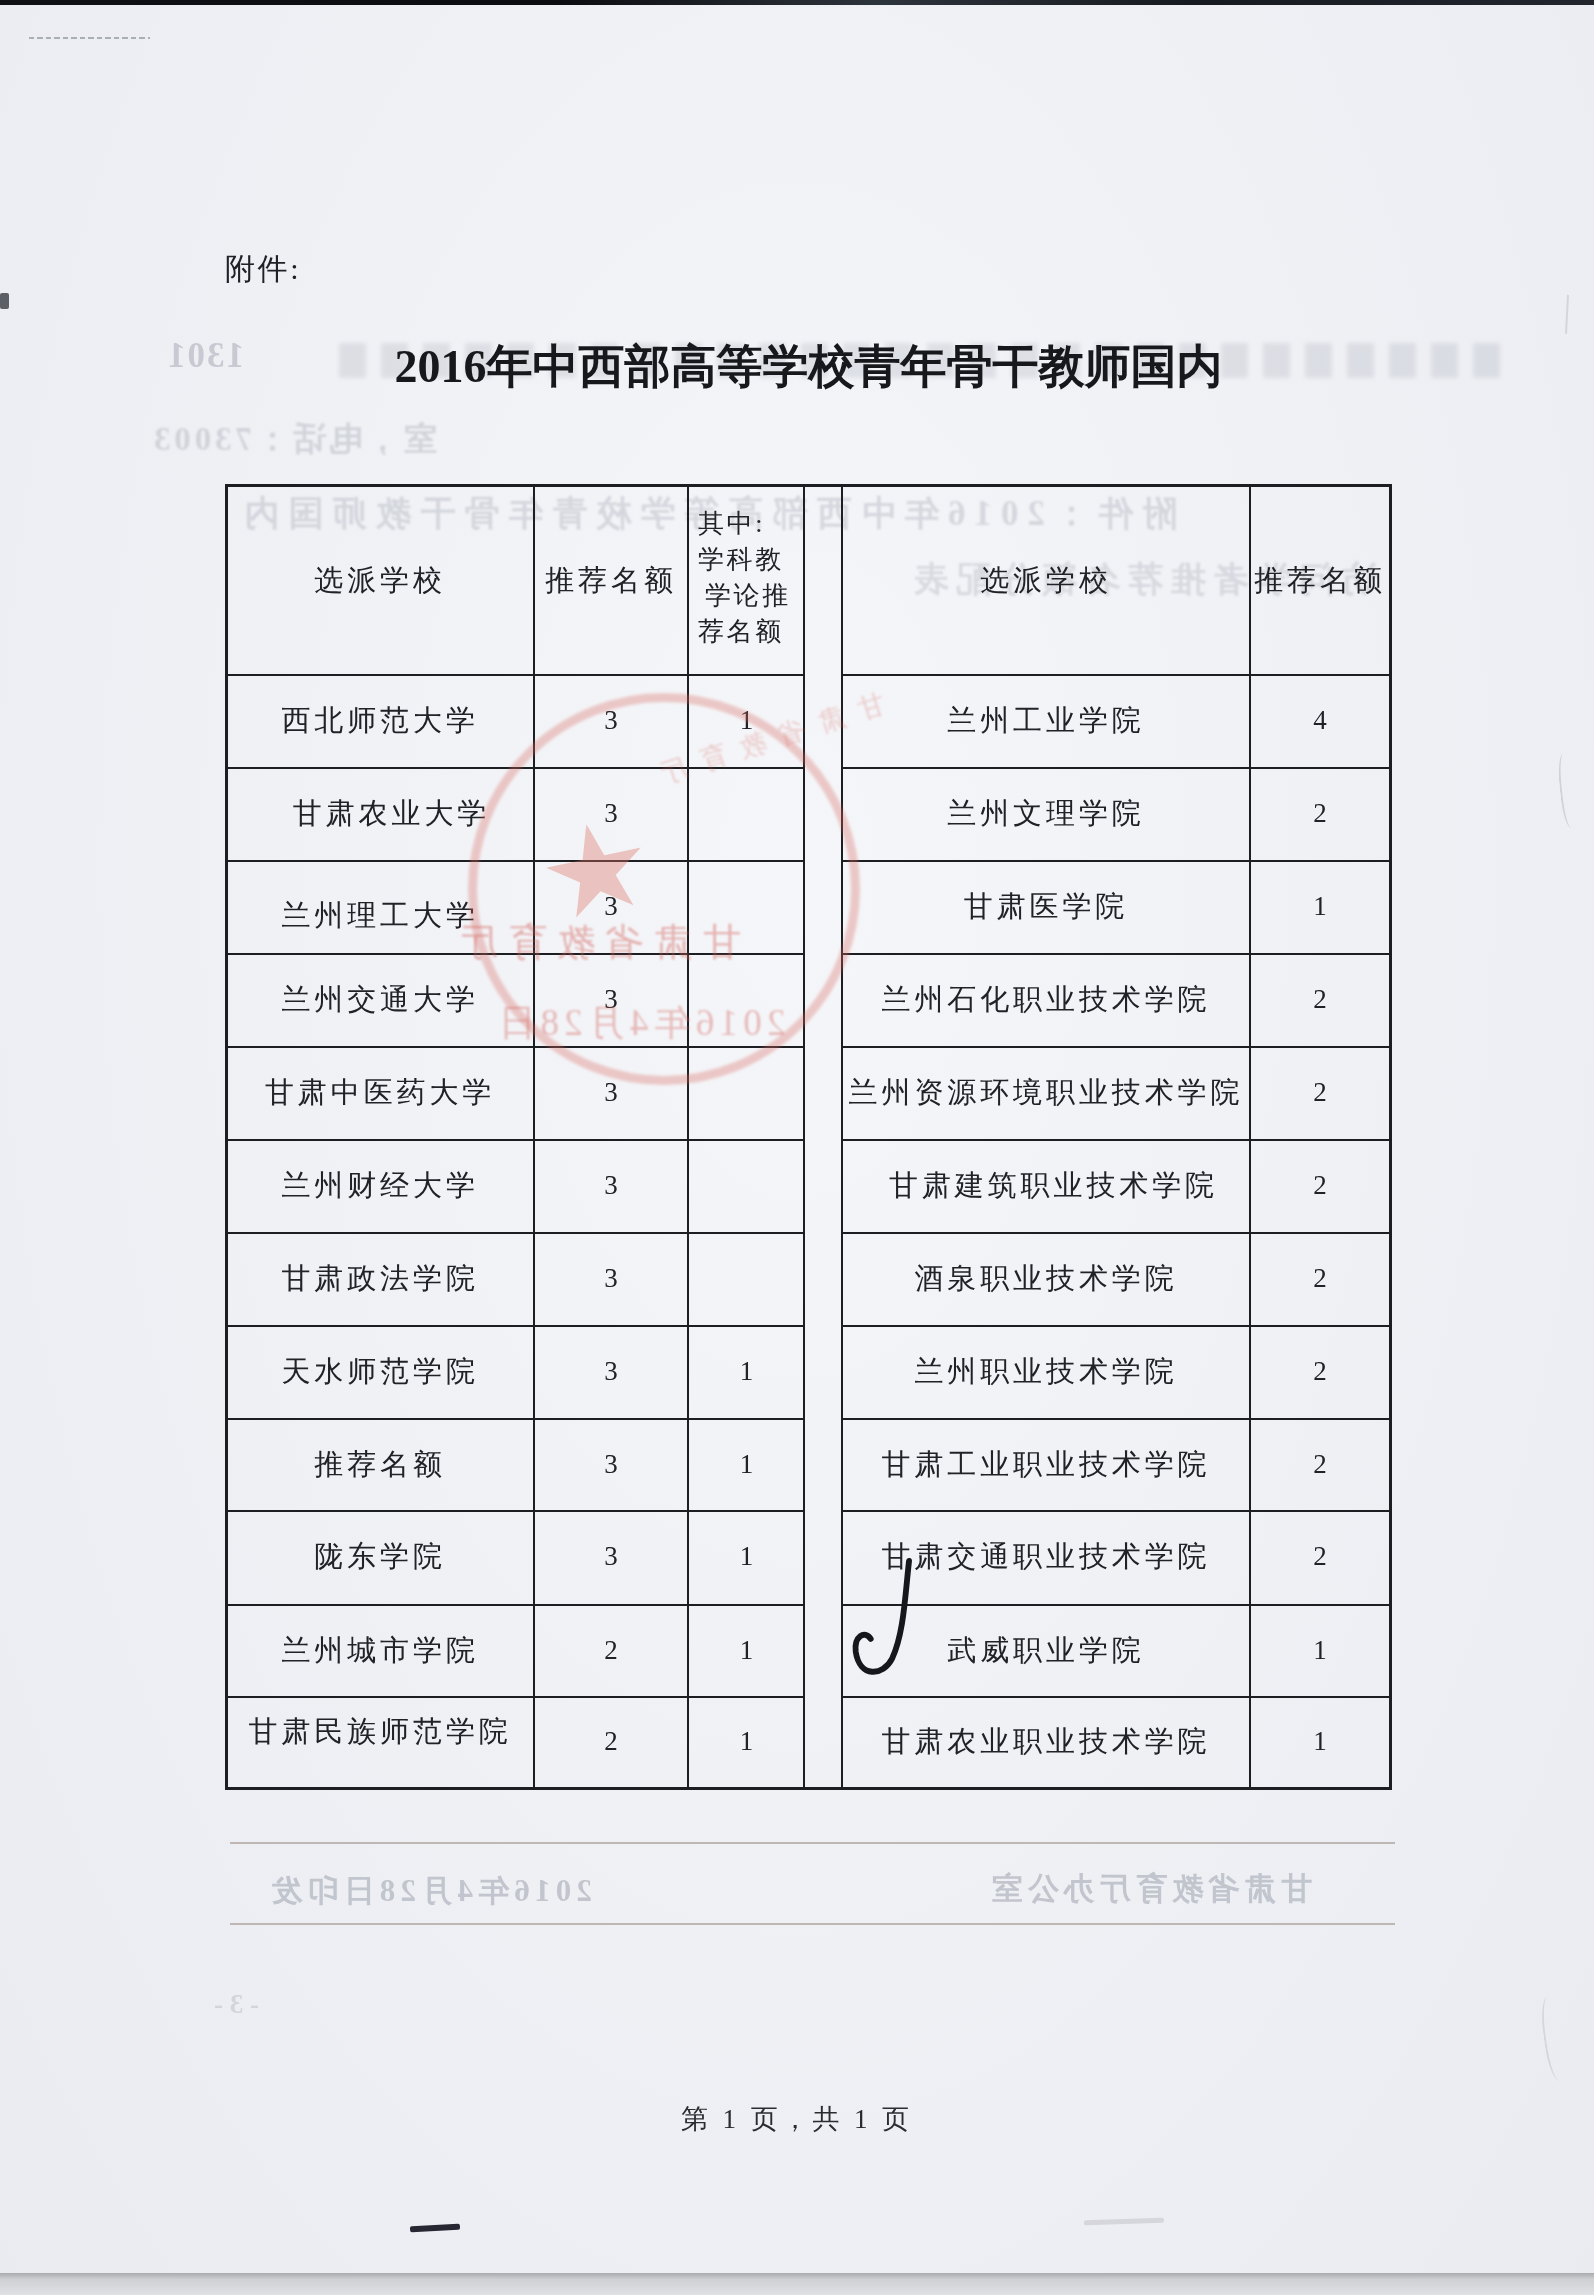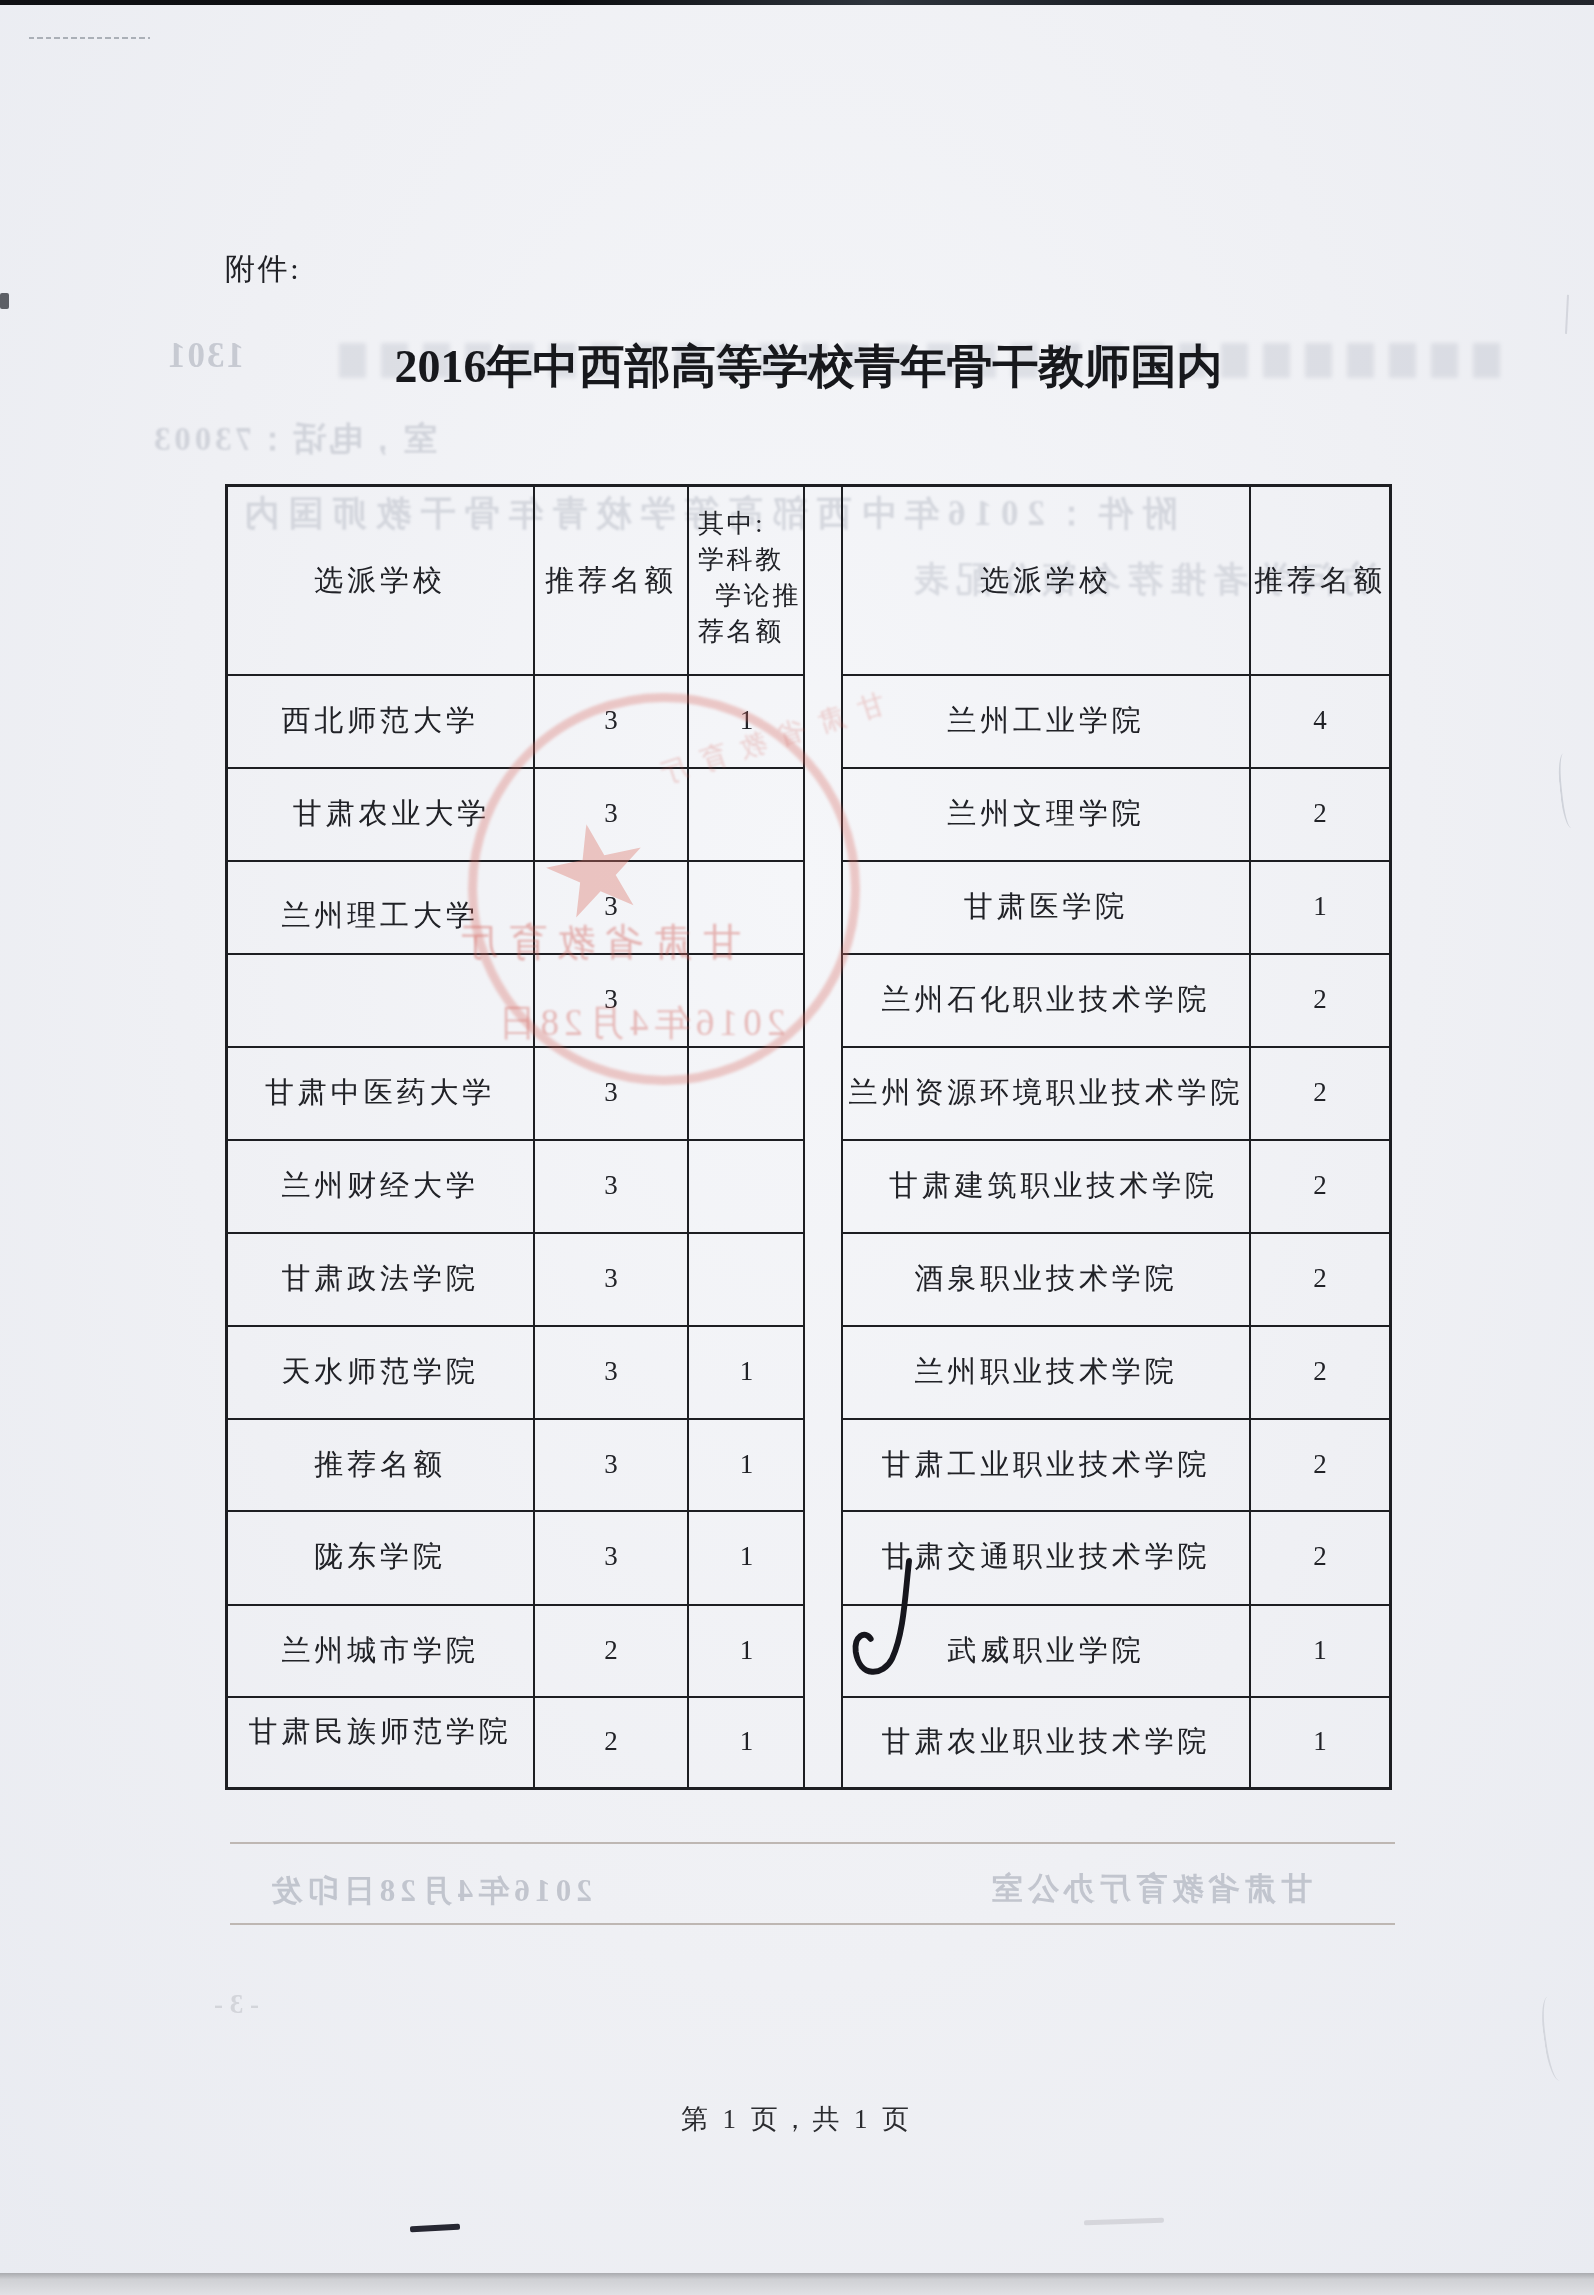--- a/index.html
+++ b/index.html
@@ -112,34 +112,35 @@
       <div class="abs ln" style="left: 616px; top: 1026px; width: 548px; height: 2px;"></div>
       <div class="abs ln" style="left: 2.6px; top: 1120px; width: 576px; height: 2px;"></div>
       <div class="abs ln" style="left: 616px; top: 1120px; width: 548px; height: 2px;"></div>
       <div class="abs ln" style="left: 2.6px; top: 1212px; width: 576px; height: 2px;"></div>
       <div class="abs ln" style="left: 616px; top: 1212px; width: 548px; height: 2px;"></div>
       <div class="abs cellTxt " style="left: 2.6px; top: 2.6px; width: 305px; height: 188px;">选派学校</div>
       <div class="abs cellTxt " style="left: 310px; top: 2.6px; width: 152px; height: 188px;">推荐名额</div>
       <div class="abs " style="left: 464px; top: 22px; width: 112px; height: 164px;">
         <div style="font-size: 26px; line-height: 36px; letter-spacing: 2.6px; color: rgb(33, 34, 39); padding-left: 9px; text-align: left;">其中:</div>
         <div style="font-size: 26px; line-height: 36px; letter-spacing: 2.6px; color: rgb(33, 34, 39); padding-left: 9px; text-align: left;">学科教</div>
-        <div style="font-size: 26px; line-height: 36px; letter-spacing: 2.6px; color: rgb(33, 34, 39); padding-left: 16px; text-align: right;">学论推</div>
+        <div style="font-size: 26px; line-height: 36px; letter-spacing: 2.6px; color: rgb(33, 34, 39); padding-left: 16px; text-align: left;">学论推</div>
         <div style="font-size: 26px; line-height: 36px; letter-spacing: 2.6px; color: rgb(33, 34, 39); padding-left: 9px; text-align: left;">荐名额</div>
       </div>
       <div class="abs cellTxt " style="left: 618px; top: 2.6px; width: 406px; height: 188px;">选派学校</div>
       <div class="abs cellTxt " style="left: 1026px; top: 2.6px; width: 138px; height: 188px;">推荐名额</div>
       <div class="abs cellTxt " style="left: 2.6px; top: 190px; width: 305px; height: 93px;">西北师范大学</div>
       <div class="abs cellTxt numTxt" style="left: 310px; top: 190px; width: 152px; height: 93px;">3</div>
       <div class="abs cellTxt numTxt" style="left: 464px; top: 190px; width: 115px; height: 93px;">1</div>
       <div class="abs cellTxt " style="left: 14px; top: 283px; width: 305px; height: 93px;">甘肃农业大学</div>
       <div class="abs cellTxt numTxt" style="left: 310px; top: 283px; width: 152px; height: 93px;">3</div>
       <div class="abs cellTxt numTxt" style="left: 464px; top: 283px; width: 115px; height: 93px;"></div>
       <div class="abs cellTxt " style="left: 2.6px; top: 376px; width: 305px; height: 110px;">兰州理工大学</div>
       <div class="abs cellTxt numTxt" style="left: 310px; top: 376px; width: 152px; height: 93px;">3</div>
       <div class="abs cellTxt numTxt" style="left: 464px; top: 376px; width: 115px; height: 93px;"></div>
+      <div class="abs cellTxt " style="left: 2.6px; top: 469px; width: 305px; height: 93px;">兰州交通大学</div>
       <div class="abs cellTxt numTxt" style="left: 310px; top: 469px; width: 152px; height: 93px;">3</div>
       <div class="abs cellTxt numTxt" style="left: 464px; top: 469px; width: 115px; height: 93px;"></div>
       <div class="abs cellTxt " style="left: 2.6px; top: 562px; width: 305px; height: 93px;">甘肃中医药大学</div>
       <div class="abs cellTxt numTxt" style="left: 310px; top: 562px; width: 152px; height: 93px;">3</div>
       <div class="abs cellTxt numTxt" style="left: 464px; top: 562px; width: 115px; height: 93px;"></div>
       <div class="abs cellTxt " style="left: 2.6px; top: 655px; width: 305px; height: 93px;">兰州财经大学</div>
       <div class="abs cellTxt numTxt" style="left: 310px; top: 655px; width: 152px; height: 93px;">3</div>
       <div class="abs cellTxt numTxt" style="left: 464px; top: 655px; width: 115px; height: 93px;"></div>
       <div class="abs cellTxt " style="left: 2.6px; top: 748px; width: 305px; height: 93px;">甘肃政法学院</div>
       <div class="abs cellTxt numTxt" style="left: 310px; top: 748px; width: 152px; height: 93px;">3</div>

